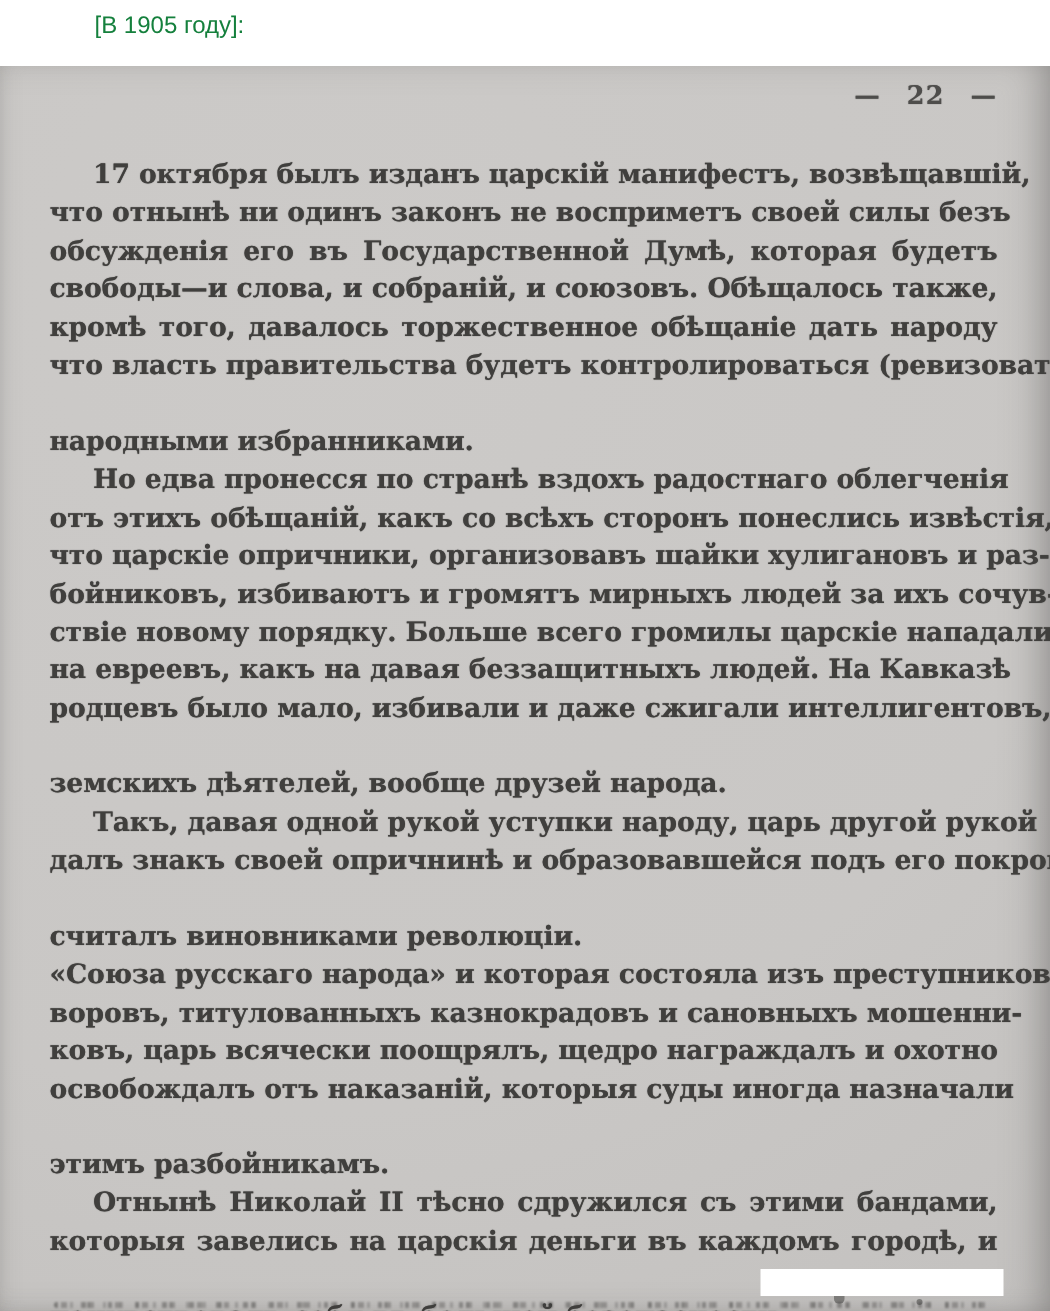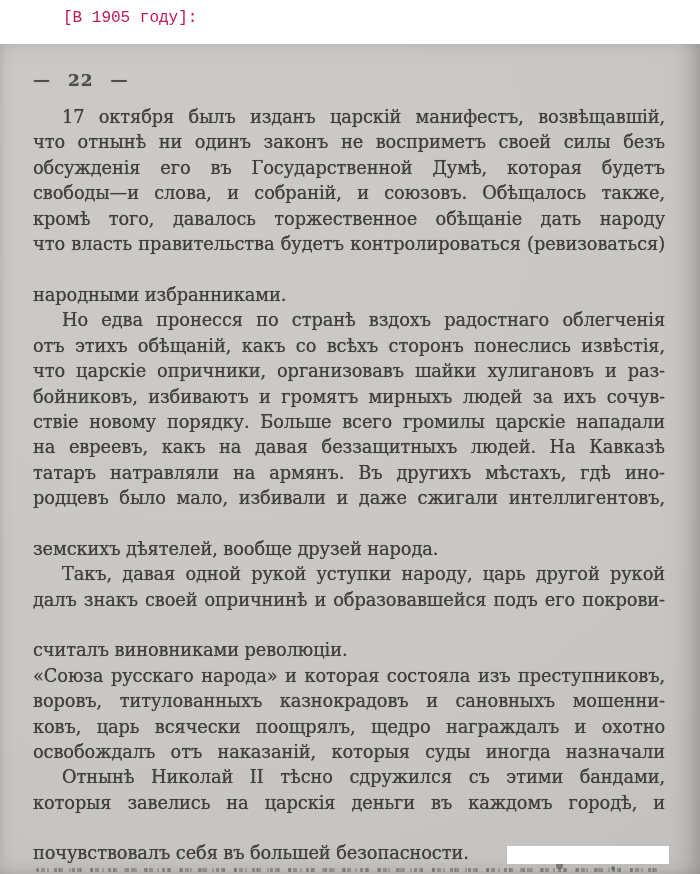--- a/index.html
+++ b/index.html
@@ -2,45 +2,45 @@
 <html><head>
 <meta charset="utf-8">
 <style>
   html,body{margin:0;padding:0;}
   body{
     width:700px;height:874px;position:relative;overflow:hidden;
     background:#ffffff;
   }
   .caption{
     position:absolute;left:63px;top:9px;
-    font-family:Liberation Mono, monospace;
-    font-size:16px;color:#be185d;
+    font-family:Liberation Sans, sans-serif;
+    font-size:16px;color:#15803d;
   }
   .scan{
     position:absolute;left:0;top:44px;width:700px;height:830px;
     background:radial-gradient(140% 120% at 30% 18%, #cccac8 0%, #c9c7c5 55%, #c3c1bf 84%, #bab8b6 100%);
     box-shadow:
       inset -16px 0 26px -12px rgba(96,94,92,.55),
       inset 10px 0 16px -12px rgba(100,98,96,.30),
       inset 0 -8px 18px -12px rgba(110,108,106,.25);
   }
   .pagenum{
-    position:absolute;left:33px;top:26px;width:632px;
-    text-align:left;
+    position:absolute;left:33px;top:10px;width:632px;
+    text-align:right;
     font-family:"DejaVu Serif","Liberation Serif",serif;
     font-weight:bold;font-size:17px;color:#4e4d4b;
     letter-spacing:1px;word-spacing:10px;
     text-shadow:0 0 .7px rgba(78,77,75,.8);
   }
   .textblock{
     position:absolute;left:33px;top:60px;width:632px;
   }
   .line{
     font-family:"DejaVu Serif","Liberation Serif",serif;
-    font-weight:normal;
+    font-weight:bold;
     font-size:17.8px;line-height:25.45px;
     color:#403f3d;
     letter-spacing:-0.1px;
     white-space:nowrap;
     text-align:justify;
     text-align-last:justify;
     text-shadow:0 0 .7px rgba(64,63,61,.85);
   }
   .line.final{text-align-last:left;margin-top:25px;}
   .line.indent{text-indent:29px;}
@@ -81,34 +81,34 @@
         <div class="line">что власть правительства будетъ контролироваться (ревизоваться)</div>
         <div class="line final">народными  избранниками.</div>
       </div>
       <div>
         <div class="line indent">Но едва пронесся по странѣ вздохъ радостнаго облегченія</div>
         <div class="line">отъ этихъ обѣщаній, какъ со всѣхъ сторонъ понеслись извѣстія,</div>
         <div class="line">что царскіе опричники, организовавъ шайки хулигановъ и раз-</div>
         <div class="line">бойниковъ, избиваютъ и громятъ мирныхъ людей за ихъ сочув-</div>
         <div class="line">ствіе новому порядку. Больше всего громилы царскіе нападали</div>
         <div class="line">на евреевъ, какъ на давая беззащитныхъ людей. На Кавказѣ</div>
-        <div class="line">татаръ натравляли на армянъ. Въ другихъ мѣстахъ, гдѣ ино-</div>
         <div class="line">родцевъ было мало, избивали и даже сжигали интеллигентовъ,</div>
         <div class="line final">земскихъ дѣятелей, вообще друзей народа.</div>
       </div>
       <div>
         <div class="line indent">Такъ, давая одной рукой уступки народу, царь другой рукой</div>
         <div class="line">далъ знакъ своей опричнинѣ и образовавшейся подъ его покрови-</div>
         <div class="line final">считалъ виновниками революціи.</div>
       </div>
       <div>
         <div class="line">«Союза русскаго народа» и которая состояла изъ преступниковъ,</div>
         <div class="line">воровъ, титулованныхъ казнокрадовъ и сановныхъ мошенни-</div>
         <div class="line">ковъ, царь всячески поощрялъ, щедро награждалъ и охотно</div>
         <div class="line">освобождалъ отъ наказаній, которыя суды иногда назначали</div>
+        <div class="line final">этимъ разбойникамъ.</div>
       </div>
       <div>
         <div class="line indent">Отнынѣ Николай II тѣсно сдружился съ этими бандами,</div>
         <div class="line">которыя завелись на царскія деньги въ каждомъ городѣ, и</div>
         <div class="line final">почувствовалъ себя въ большей безопасности.</div>
       </div>
     </div>
   <div class="whiteout"></div>
   <div class="frag frag1"></div>
   <div class="frag frag2"></div>

